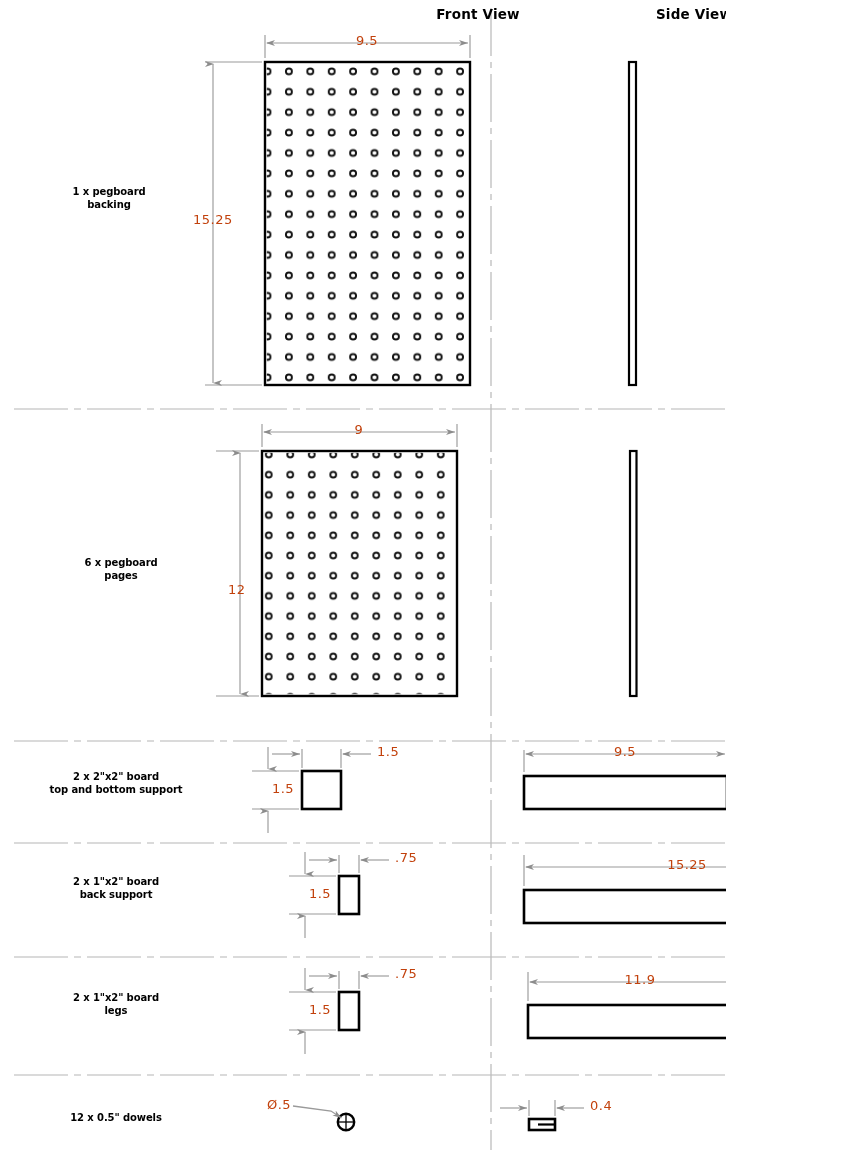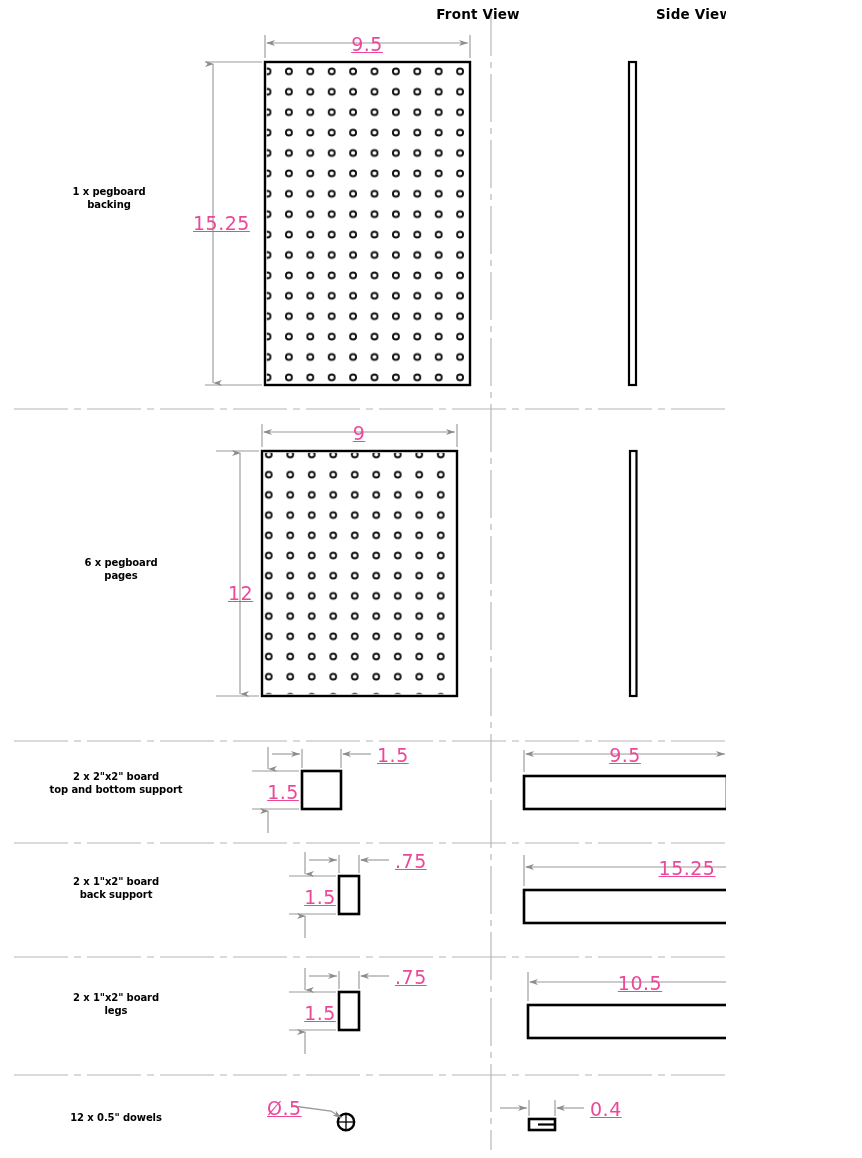--- a/index.html
+++ b/index.html
@@ -39,25 +39,24 @@
     font-weight: bold;
     color: #000000;
     line-height: 1.28;
     text-align: center;
     white-space: pre-line;
     letter-spacing: -0.1px;
   }
   .dim-text {
     position: absolute;
     font-family: "DejaVu Sans", "Liberation Sans", sans-serif;
-    font-size: 19px;
-    color: #ec4899;
+    font-size: 13px;
+    color: #c2410c;
     white-space: nowrap;
     letter-spacing: 0.5px;
-    text-decoration: underline;
   }
 </style>
 </head>
 <body>
 
 <div id="sheet">
 
   <svg width="862" height="1158" viewBox="0 0 862 1158">
     <defs>
       <marker id="arrowR" markerWidth="10" markerHeight="8" refX="9" refY="4" orient="auto" markerUnits="userSpaceOnUse">
@@ -263,18 +262,18 @@
   <div class="dim-text" style="left:377px; top:744px;">1.5</div>
   <div class="dim-text" style="left:283px; top:781px; transform:translateX(-50%);">1.5</div>
   <div class="dim-text" style="left:625px; top:744px; transform:translateX(-50%);">9.5</div>
 
   <div class="dim-text" style="left:395px; top:850px;">.75</div>
   <div class="dim-text" style="left:320px; top:886px; transform:translateX(-50%);">1.5</div>
   <div class="dim-text" style="left:687px; top:857px; transform:translateX(-50%);">15.25</div>
 
   <div class="dim-text" style="left:395px; top:966px;">.75</div>
   <div class="dim-text" style="left:320px; top:1002px; transform:translateX(-50%);">1.5</div>
-  <div class="dim-text" style="left:640px; top:972px; transform:translateX(-50%);">10.5</div>
+  <div class="dim-text" style="left:640px; top:972px; transform:translateX(-50%);">11.9</div>
 
   <div class="dim-text" style="left:267px; top:1097px;">Ø.5</div>
   <div class="dim-text" style="left:590px; top:1098px;">0.4</div>
 
 </div>
 
 </body></html>

